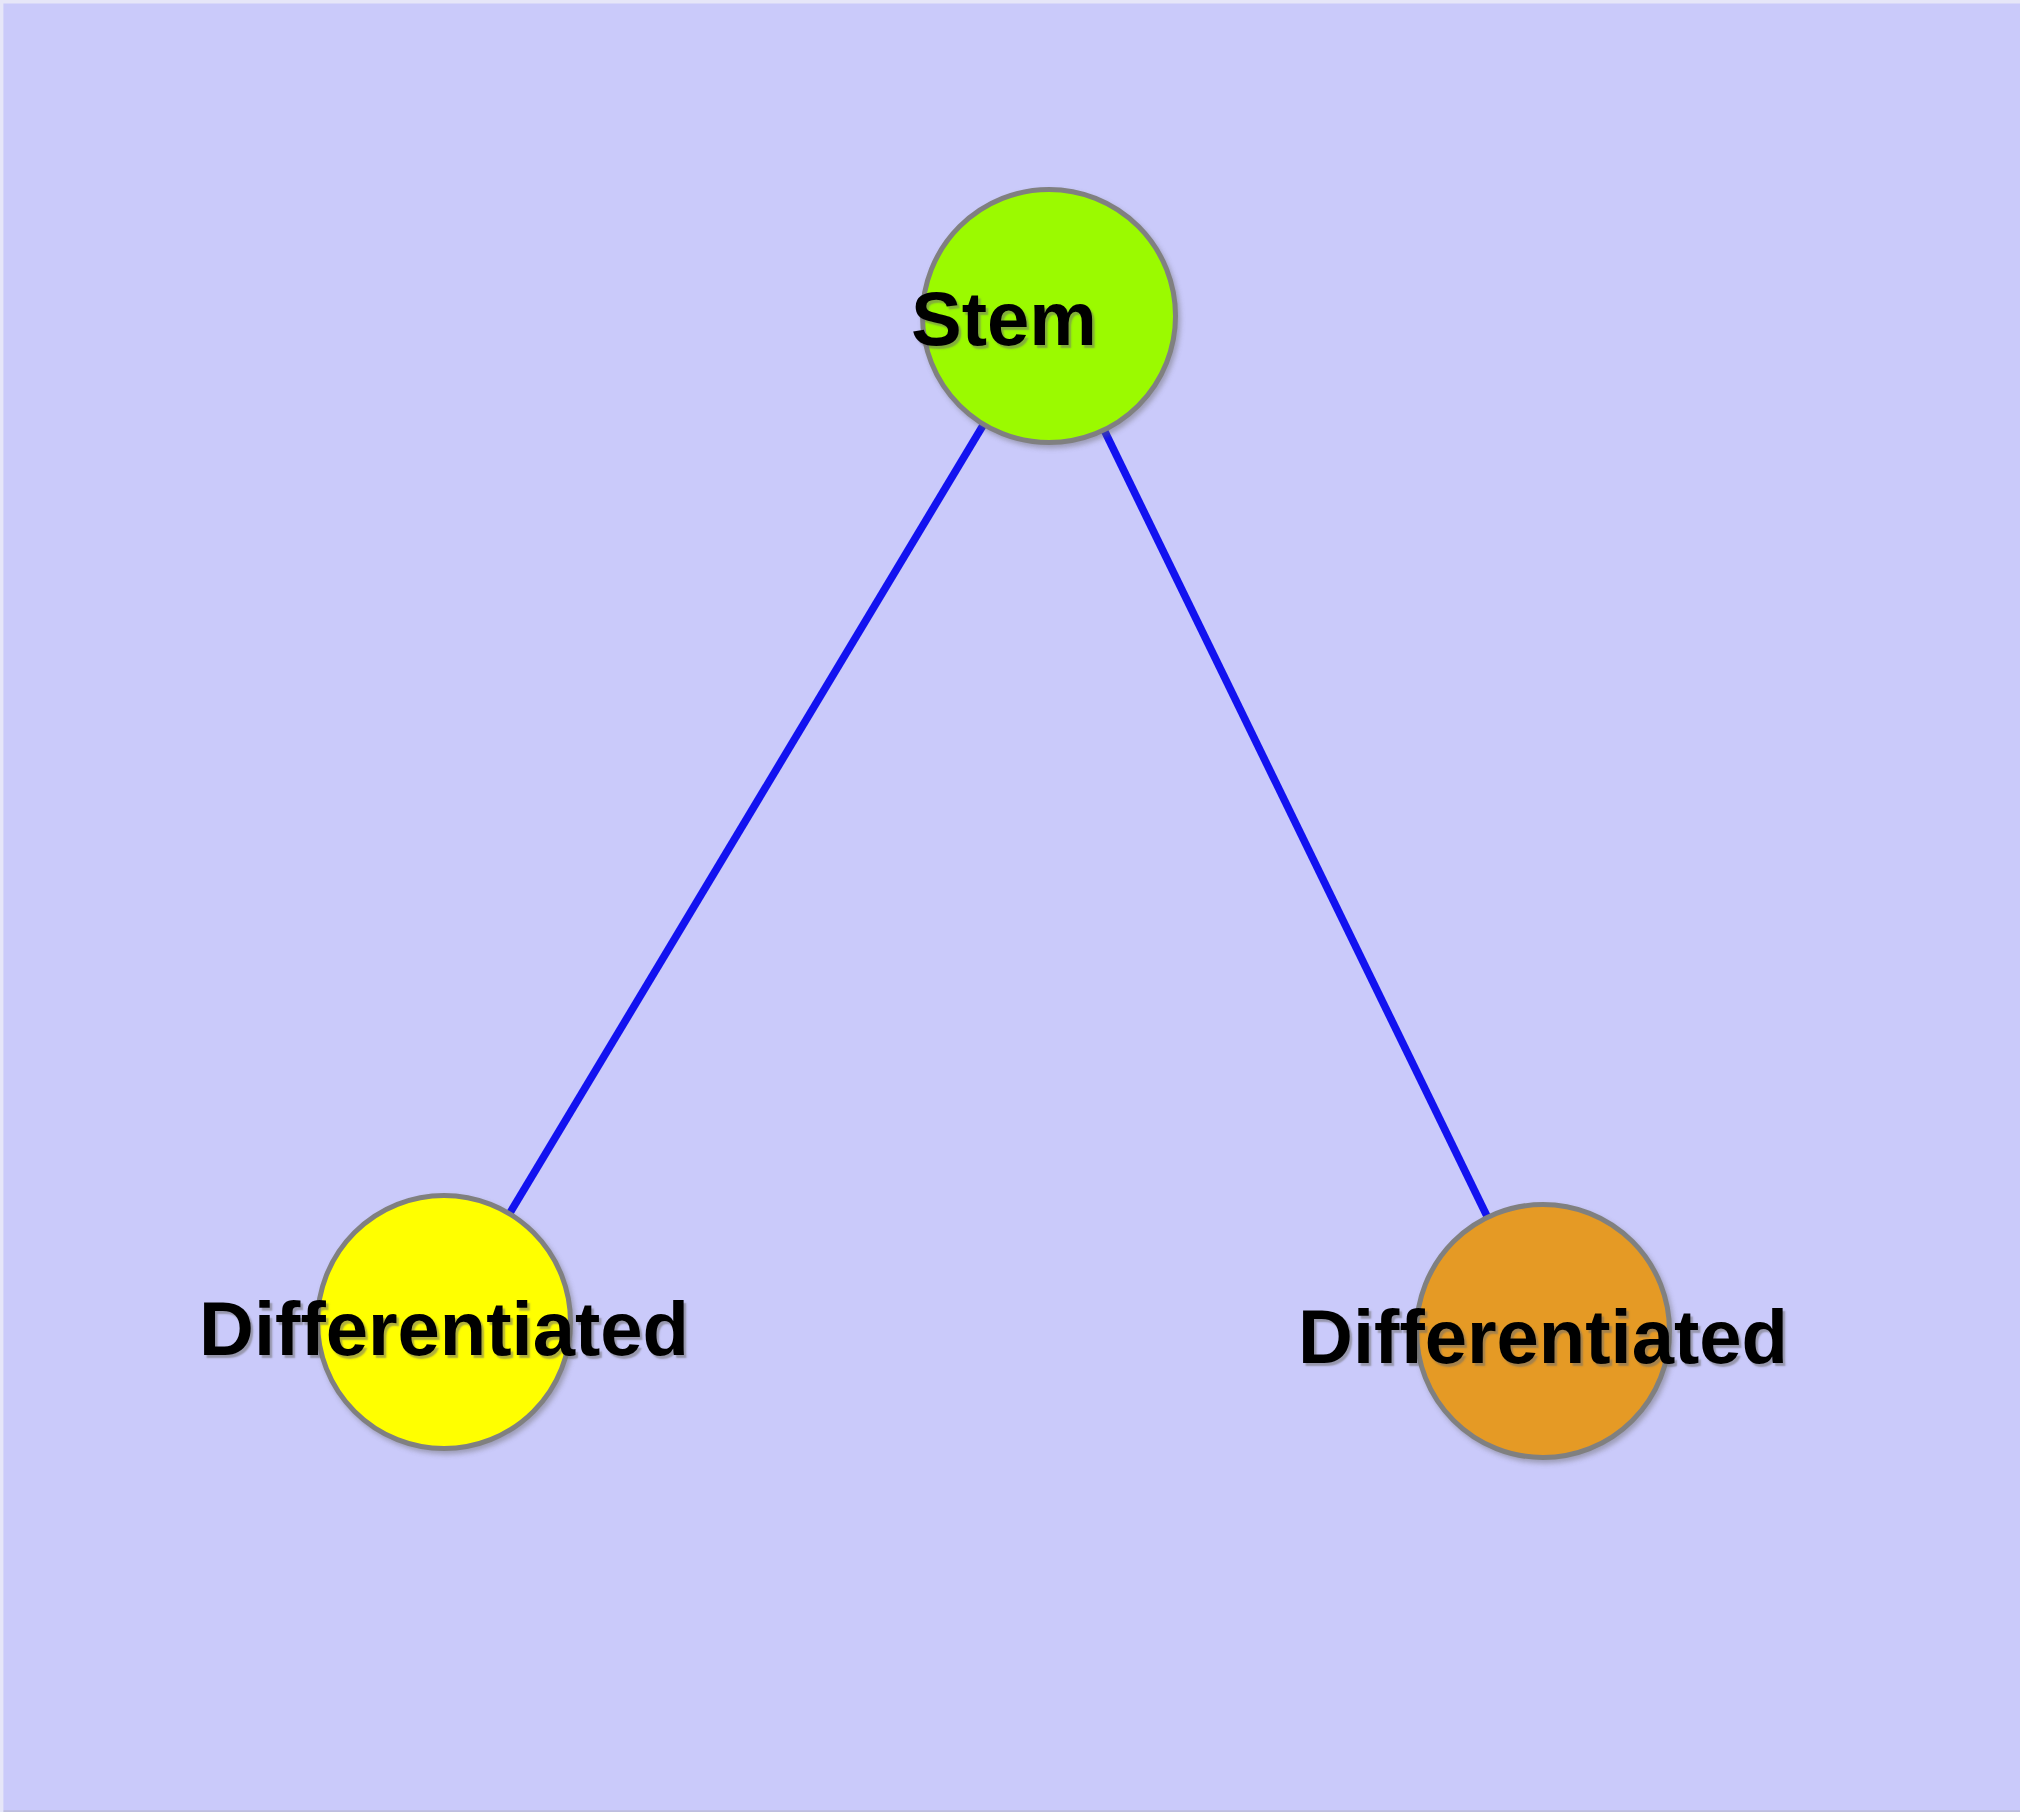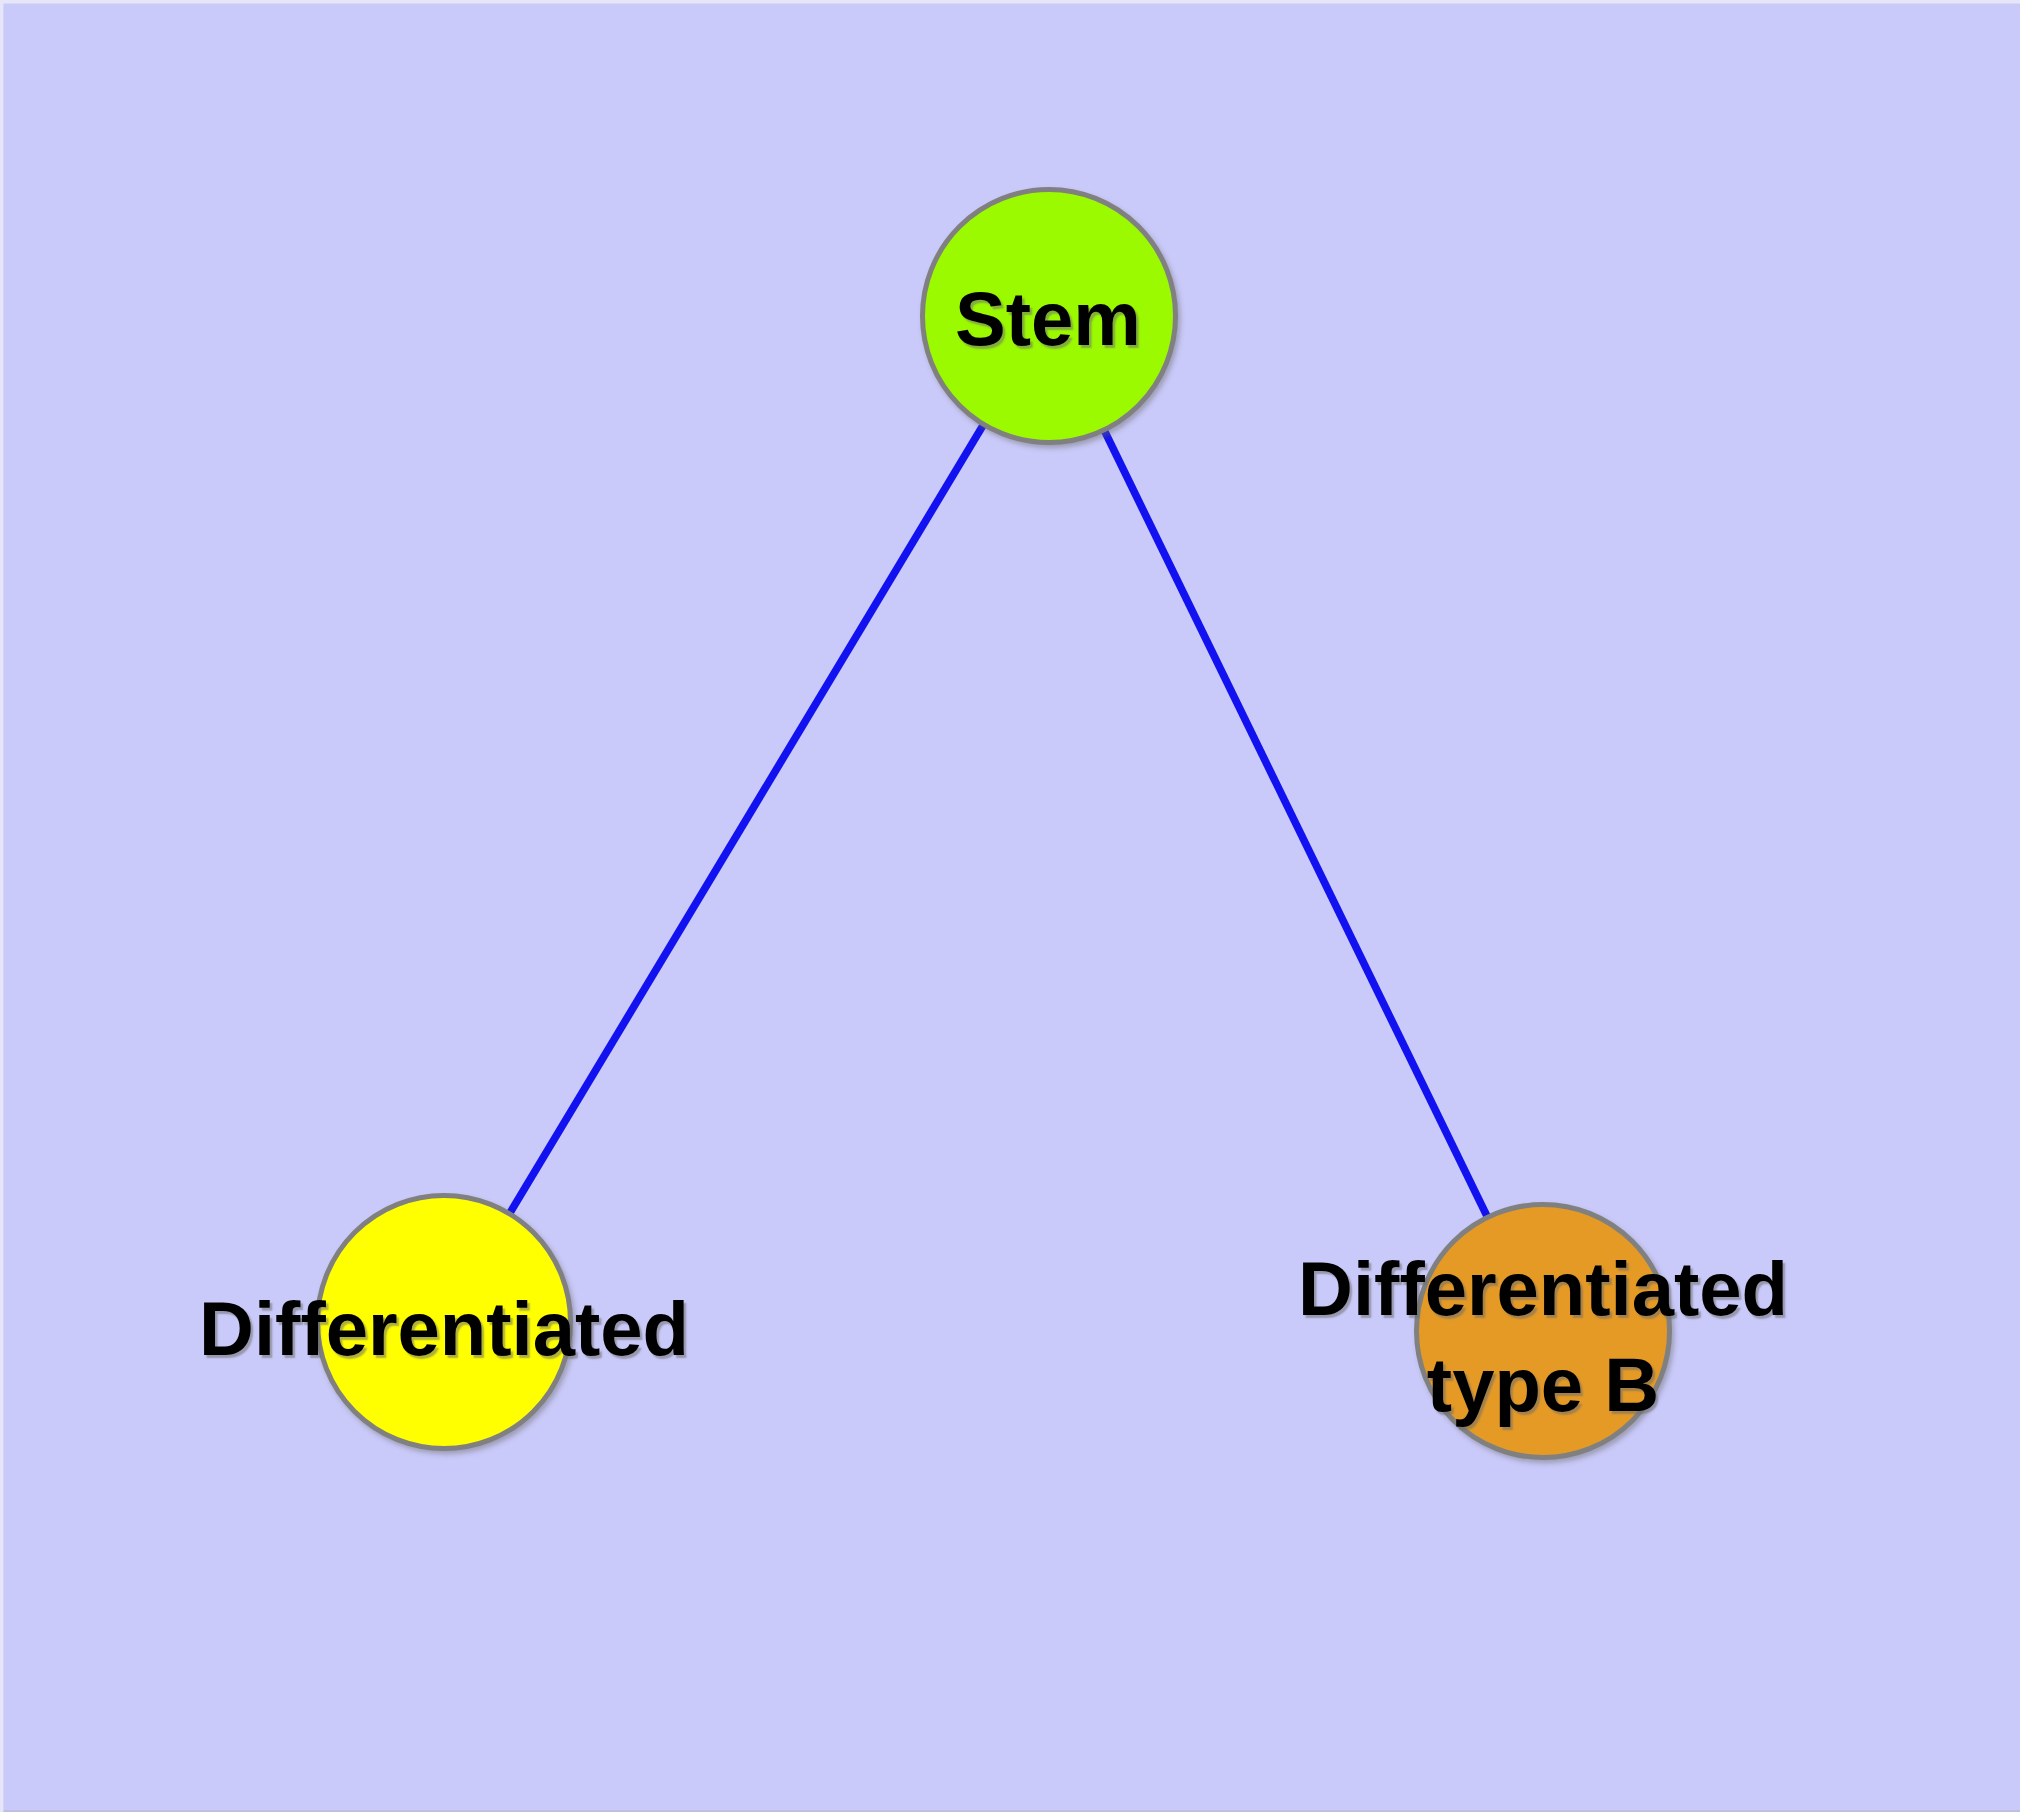--- a/index.html
+++ b/index.html
@@ -45,27 +45,26 @@
 
   <svg class="edges" viewBox="0 0 2384 2138" xmlns="http://www.w3.org/2000/svg">
     <line x1="1237" y1="373" x2="524" y2="1560" stroke="#1212F0" stroke-width="9"></line>
     <line x1="1237" y1="373" x2="1820" y2="1570" stroke="#1212F0" stroke-width="9"></line>
   </svg>
 
   <div class="node" style="left: 920px; top: 187px; height: 258px; width: 258px; background: rgb(155, 250, 0); border-color: rgb(128, 128, 128); border-width: 5.1px;"></div>
   <div class="node" style="left: 315px; top: 1193px; height: 258px; width: 258px; background: rgb(255, 255, 0); border-color: rgb(128, 128, 128); border-width: 5.1px;"></div>
   <div class="node" style="left: 1414px; top: 1202px; height: 258px; width: 258px; background: rgb(229, 154, 37); border-color: rgb(128, 128, 128); border-width: 5.1px;"></div>
 
-  <div class="nlabel" style="left: 1048px; top: 319px; color: rgb(0, 0, 0);">
+  <div class="nlabel" style="left: 1004px; top: 319px; color: rgb(0, 0, 0);">
     <span class="line">Stem</span>
   </div>
 
   <div class="nlabel" style="left: 444px; top: 1329px; color: rgb(0, 0, 0);">
     <span class="line">Differentiated</span>
   </div>
 
   <div class="nlabel" style="left: 1543px; top: 1337px; color: rgb(0, 0, 0);">
     <span class="line">Differentiated</span>
-    <span class="line">type B</span>
   </div>
 
 </div>
 
 
 </body></html>

